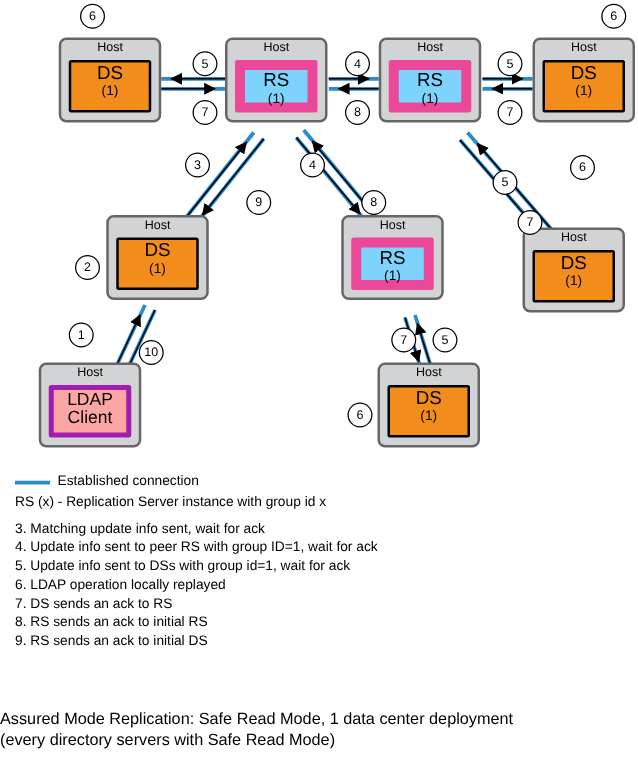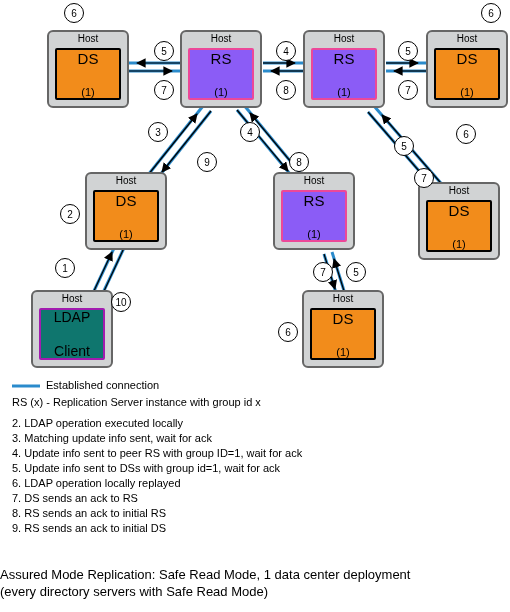--- a/index.html
+++ b/index.html
@@ -1,23 +1,23 @@
 <!DOCTYPE html>
 <html><head>
 <meta charset="utf-8">
 <style>
 html,body{margin:0;padding:0;background:#fff;font-family:Arial,Helvetica,sans-serif;font-size:12px;color:#000}
 .wrap{position:relative;width:510px;height:612px}
 .svg{position:absolute;left:0;top:0;pointer-events:none}
-.host{position:absolute;width:82px;height:78px;border:2px solid #666;border-radius:6px;background:#d1d3d4;box-sizing:border-box}
+.host{position:absolute;width:82px;height:68px;border:2px solid #666;border-radius:6px;background:#d1d3d4;box-sizing:border-box}
 .host .hlabel{position:absolute;top:0;left:0;right:0;text-align:center;font-size:10px;line-height:14px}
-.node{position:absolute;left:6px;right:6px;top:16px;bottom:6px;border-radius:2px;display:flex;flex-direction:column;align-items:center;justify-content:space-between;box-sizing:border-box}
+.node{position:absolute;left:6px;right:6px;top:16px;bottom:6px;border-radius:2px;display:flex;flex-direction:column;align-items:center;justify-content:flex-start;box-sizing:border-box}
 .ds{background:#f28c1b;border:2px solid #000}
-.rs{background:#8b5cf6;border:2px solid #ec4899}
-.ldap{background:#0f766e;border:2px solid #a21caf}
+.rs{background:#7dd3fc;border:8px solid #ec4899}
+.ldap{background:#fca5a5;border:4px solid #a21caf}
 .node .n1{font-size:15px;font-weight:400}
 .node .n2{font-size:11px}
 .ldap .n1{font-size:14px;line-height:14px}
 .nlabel{position:absolute;width:18px;height:18px;border:1px solid #000;border-radius:50%;background:#fff;display:flex;align-items:center;justify-content:center;font-size:10px}
 .legend{position:absolute;left:12px;top:378px;right:12px;font-size:11px;line-height:15px}
 .legend .row{display:flex;align-items:center;gap:6px;margin-bottom:2px}
 .legend svg{flex-shrink:0}
 .steps{margin-top:6px}
 .caption{position:absolute;left:0;right:0;top:566px;text-align:left;font-size:13px;line-height:17px}
 </style>
@@ -152,35 +152,34 @@
 <div class="nlabel" style="left:481px;top:3px">6</div>
 <div class="nlabel" style="left:148px;top:122px">3</div>
 <div class="nlabel" style="left:197px;top:152px">9</div>
 <div class="nlabel" style="left:240px;top:122px">4</div>
 <div class="nlabel" style="left:289px;top:152px">8</div>
 <div class="nlabel" style="left:456px;top:124px">6</div>
 <div class="nlabel" style="left:394px;top:136px">5</div>
 <div class="nlabel" style="left:414px;top:168px">7</div>
 <div class="nlabel" style="left:60px;top:204px">2</div>
 <div class="nlabel" style="left:55px;top:258px">1</div>
-<div class="nlabel" style="left:111px;top:292px">10</div>
+<div class="nlabel" style="left:111px;top:272px">10</div>
 <div class="nlabel" style="left:313px;top:262px">7</div>
 <div class="nlabel" style="left:346px;top:262px">5</div>
 <div class="nlabel" style="left:278px;top:322px">6</div>
 
 <div class="legend">
   <div class="row">
     <svg width="28" height="8">
           <line x1="0" y1="4" x2="28" y2="4" stroke="#2a8bcc" stroke-width="3"></line>
         </svg>
     <span>Established connection</span>
   </div>
   <div>RS (x) - Replication Server instance with group id x</div>
   <div class="steps">
-    <div>2. LDAP operation executed locally</div>
     <div>3. Matching update info sent, wait for ack</div>
     <div>4. Update info sent to peer RS with group ID=1, wait for ack</div>
     <div>5. Update info sent to DSs with group id=1, wait for ack</div>
     <div>6. LDAP operation locally replayed</div>
     <div>7. DS sends an ack to RS</div>
     <div>8. RS sends an ack to initial RS</div>
     <div>9. RS sends an ack to initial DS</div>
   </div>
 </div>
 

